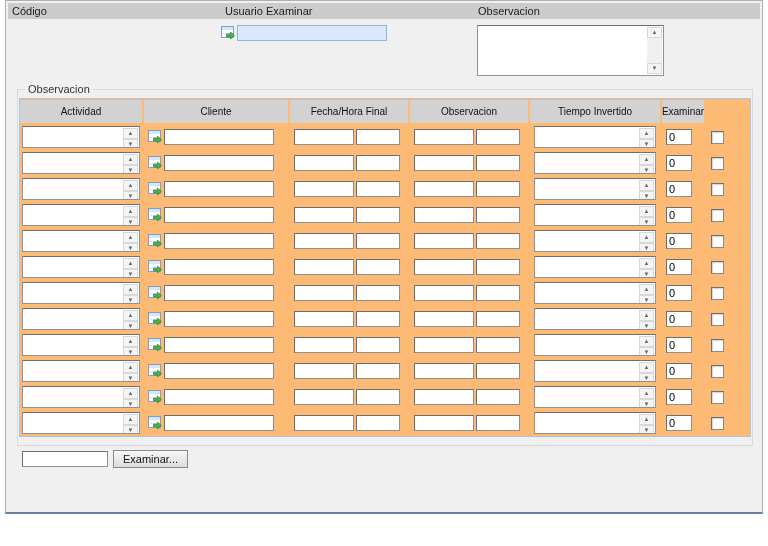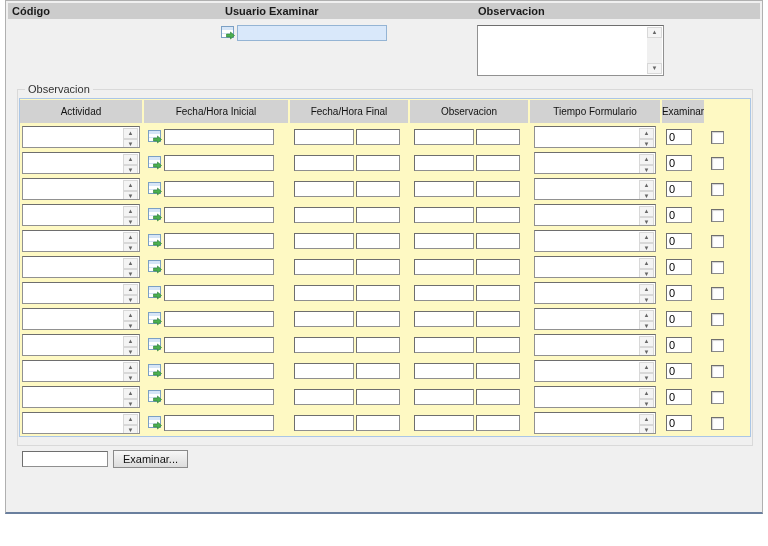--- a/index.html
+++ b/index.html
@@ -5,21 +5,21 @@
   * { box-sizing: border-box; margin: 0; padding: 0; }
   html, body { width: 768px; height: 546px; overflow: hidden; background: #ffffff;
     font-family: "Liberation Sans", "DejaVu Sans", sans-serif; font-size: 11px; color: #1a1a1a; }
 
   .page-title { color: #cc0000; font-weight: bold; font-size: 13px; padding: 6px 0 0 8px; height: 25px; }
 
   .main-panel { position: relative; margin: 0 5px; height: 514px; background: #f0f0f0;
     border: 1px solid #b0b0b0; border-bottom: 2px solid #6a7f9e; }
 
   .section-header { position: relative; margin: 2px 2px 0 2px; height: 16px; background: #cccccc; }
-  .hdr-label { position: absolute; top: 2px; font-weight: bold; font-size: 11px; color: #1a1a1a; white-space: nowrap; }
+  .hdr-label { position: absolute; top: 2px; font-weight: normal; font-size: 11px; color: #1a1a1a; white-space: nowrap; }
   .hdr-codigo { left: 4px; }
   .hdr-usuario { left: 217px; }
   .hdr-observ { left: 470px; }
 
   .top-fields { position: relative; height: 64px; }
   .lookup-field { position: absolute; left: 215px; top: 6px; display: flex; align-items: center; }
   .lookup-icon { width: 14px; height: 14px; display: inline-block; margin-right: 2px; cursor: pointer; }
   .txt { border: 1px solid #8f8f8f; border-top-color: #6e6e6e; border-left-color: #6e6e6e;
     background: #ffffff; height: 16px; font-family: "Liberation Sans", sans-serif; font-size: 11px; padding: 0 2px; }
   .usuario-input { width: 150px; background: #d9e8fa; border-color: #94b4d4; }
@@ -29,21 +29,21 @@
   .ta-text { position: absolute; left: 2px; top: 1px; right: 18px; font-size: 11px; white-space: pre-wrap; }
   .sb { position: absolute; top: 1px; right: 1px; bottom: 1px; width: 15px; background: #f0f0f0;
     display: flex; flex-direction: column; justify-content: space-between; }
   .sb-btn { height: 11px; background: #f4f4f4; border: 1px solid #d8d8d8; color: #666;
     font-size: 6px; line-height: 9px; text-align: center; cursor: pointer; }
   .obs-top { position: absolute; left: 471px; top: 6px; width: 187px; height: 51px; }
 
   .acts-fieldset { margin: 0 11px; border: 1px solid #d9d9d9; background: transparent; padding: 3px 1px 8px 1px; }
   .acts-fieldset legend { font-size: 11px; color: #333; padding: 0 3px; margin-left: 6px; }
 
-  .acts-table { border: 1px solid #aac6e6; background: #fef9c3; }
+  .acts-table { border: 1px solid #aac6e6; background: #fdba74; }
   .acts-head, .acts-row { display: grid; grid-template-columns: 122px 144px 118px 118px 130px 42px 44px; column-gap: 2px; }
   .acts-head { padding: 1px 0; }
   .head-cell { background: #d2d2d2; min-height: 23px; display: flex; align-items: center; justify-content: center;
     text-align: center; font-size: 10px; color: #111; line-height: 11px; padding: 0 1px; }
   .acts-row { height: 26px; }
   .cell { display: flex; align-items: center; }
   .c-actividad { padding: 0 2px; }
   .ta-row { flex: 1; height: 22px; }
   .c-cliente { padding-left: 4px; }
   .cliente-input { width: 110px; height: 16px; }
@@ -105,24 +105,24 @@
           <span class="sb-btn">▼</span>
         </span>
       </div>
     </div>
 
     <fieldset class="acts-fieldset">
       <legend>Observacion</legend>
       <div class="acts-table">
         <div class="acts-head">
           <div class="head-cell">Actividad</div>
-          <div class="head-cell">Fecha/Hora Inicial</div>
+          <div class="head-cell">Cliente</div>
           <div class="head-cell">Fecha/Hora Final</div>
           <div class="head-cell">Observacion</div>
-          <div class="head-cell">Tiempo Formulario</div>
+          <div class="head-cell">Tiempo Invertido</div>
           <div class="head-cell">Examinar</div>
         </div>
         <div id="activities-rows">
   <div class="acts-row">
     <div class="cell c-actividad">
       <div class="ta ta-row">
         <span class="ta-text"></span>
         <span class="sb">
           <span class="sb-btn">▲</span>
           <span class="sb-btn">▼</span>

